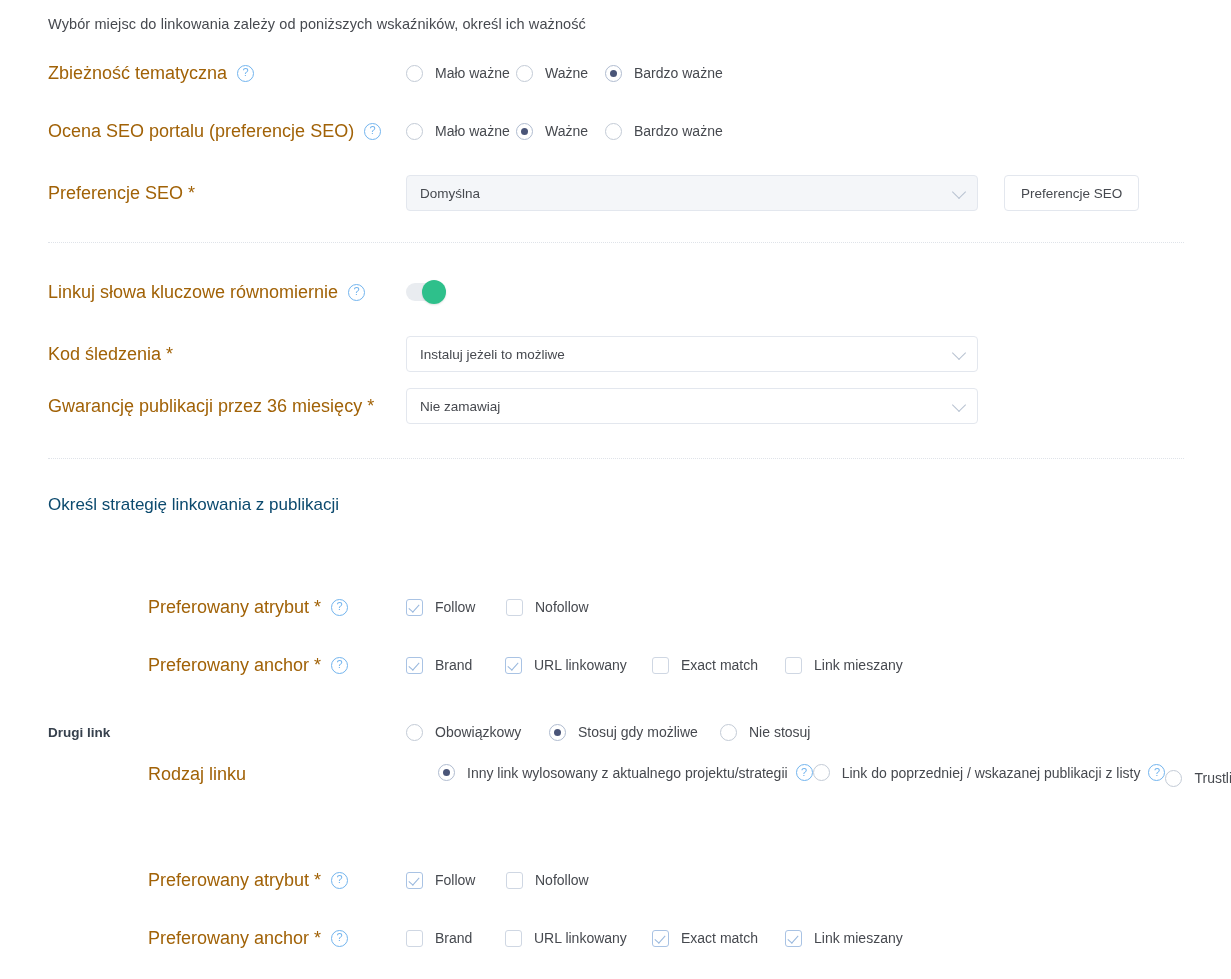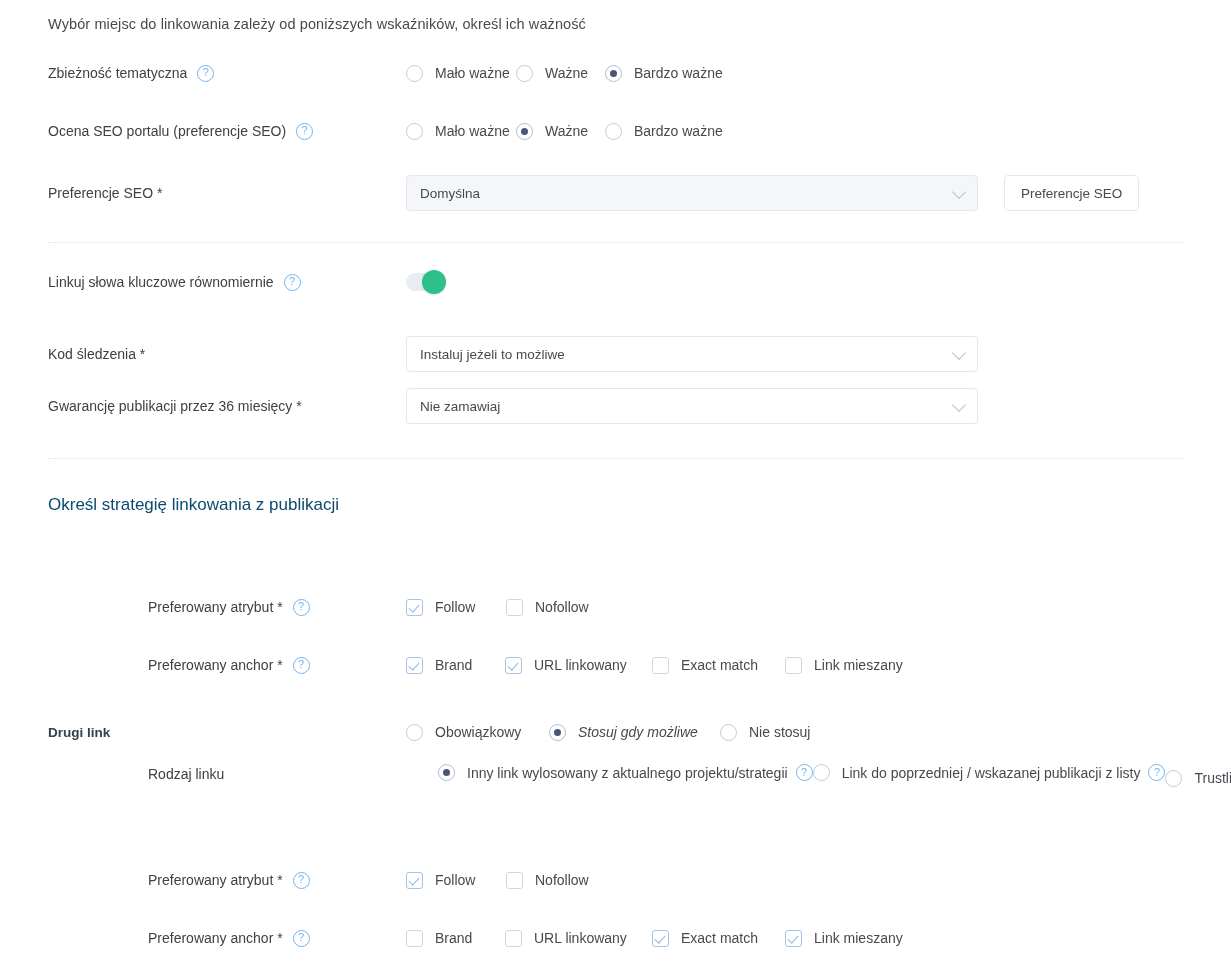--- a/index.html
+++ b/index.html
@@ -41,22 +41,22 @@
     flex-shrink: 0;
   }
   .label-col.indent { padding-left: 148px; }
   .field-col {
     flex: 1;
     display: flex;
     align-items: center;
   }
 
   .lbl {
-    font-size: 14px;
-    color: #404040;
+    font-size: 18px;
+    color: #a16207;
     line-height: 18px;
     white-space: nowrap;
   }
 
   .intro {
     position: absolute;
     left: 48px;
     top: 16px;
     font-size: 14.5px;
     color: #46494f;
@@ -305,21 +305,21 @@
       <div class="select disabled">
         <span>Domyślna</span>
         <span class="chev"></span>
       </div>
       <button class="btn" style="margin-left:26px;">Preferencje SEO</button>
     </div>
   </div>
 
   <div class="divider" style="top:242px;"></div>
 
-  <div class="row" style="top:270px;height:24px;">
+  <div class="row" style="top:280px;height:24px;">
     <div class="label-col">
       <span class="lbl">Linkuj słowa kluczowe równomiernie</span>
       <span class="help">?</span>
     </div>
     <div class="field-col">
       <div class="toggle">
         <span class="knob"></span>
       </div>
     </div>
   </div>
@@ -402,21 +402,21 @@
   <div class="row" style="top:722px;height:20px;">
     <div class="label-col">
       <span class="h-sub">Drugi link</span>
     </div>
     <div class="field-col">
       <div class="radio-group">
         <div class="radio-item" style="width:143px;">
           <span class="radio-box"></span>
           <span class="radio-text">Obowiązkowy</span>
         </div>
-        <div class="radio-item" style="width:171px;font-style:italic;">
+        <div class="radio-item" style="width:171px;">
           <span class="radio-box checked"></span>
           <span class="radio-text">Stosuj gdy możliwe</span>
         </div>
         <div class="radio-item">
           <span class="radio-box"></span>
           <span class="radio-text">Nie stosuj</span>
         </div>
       </div>
     </div>
   </div>

